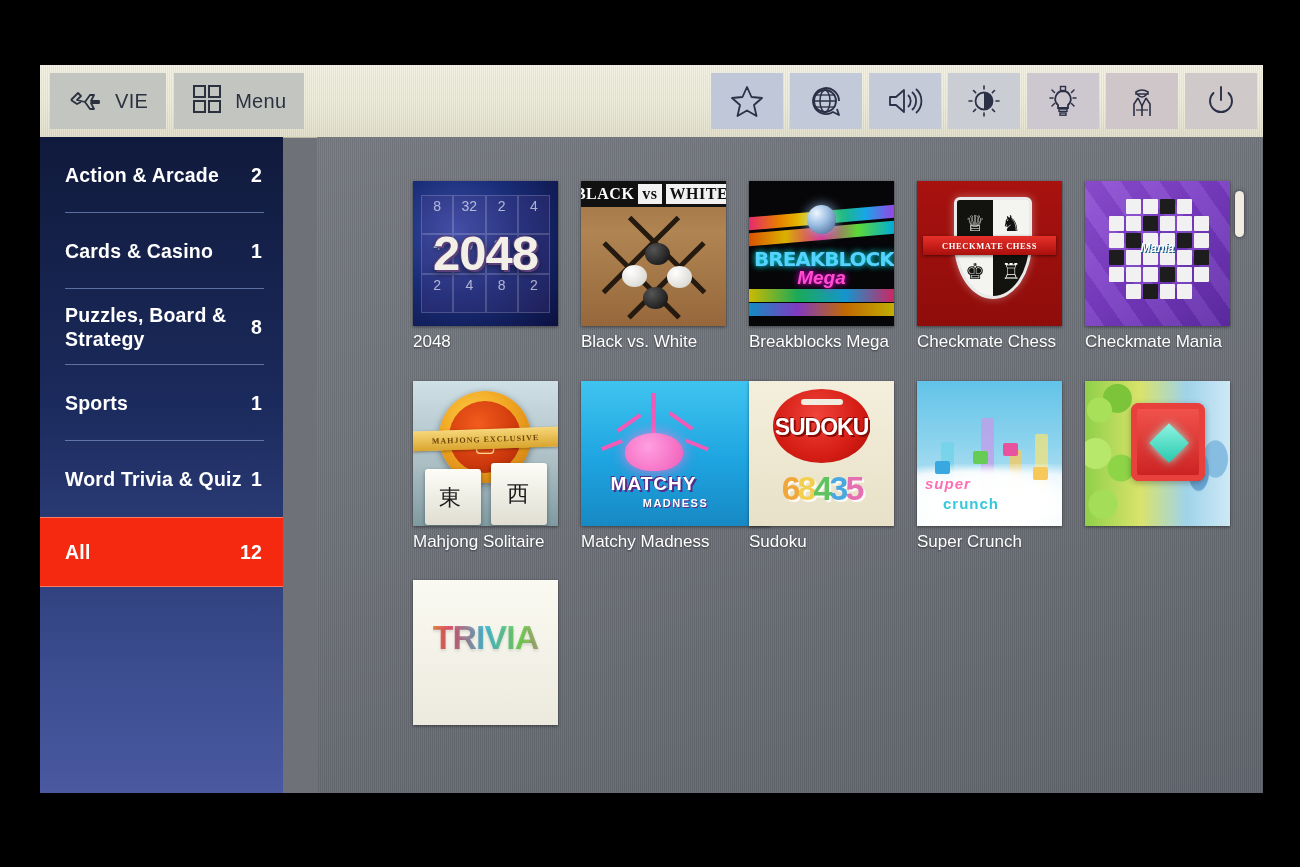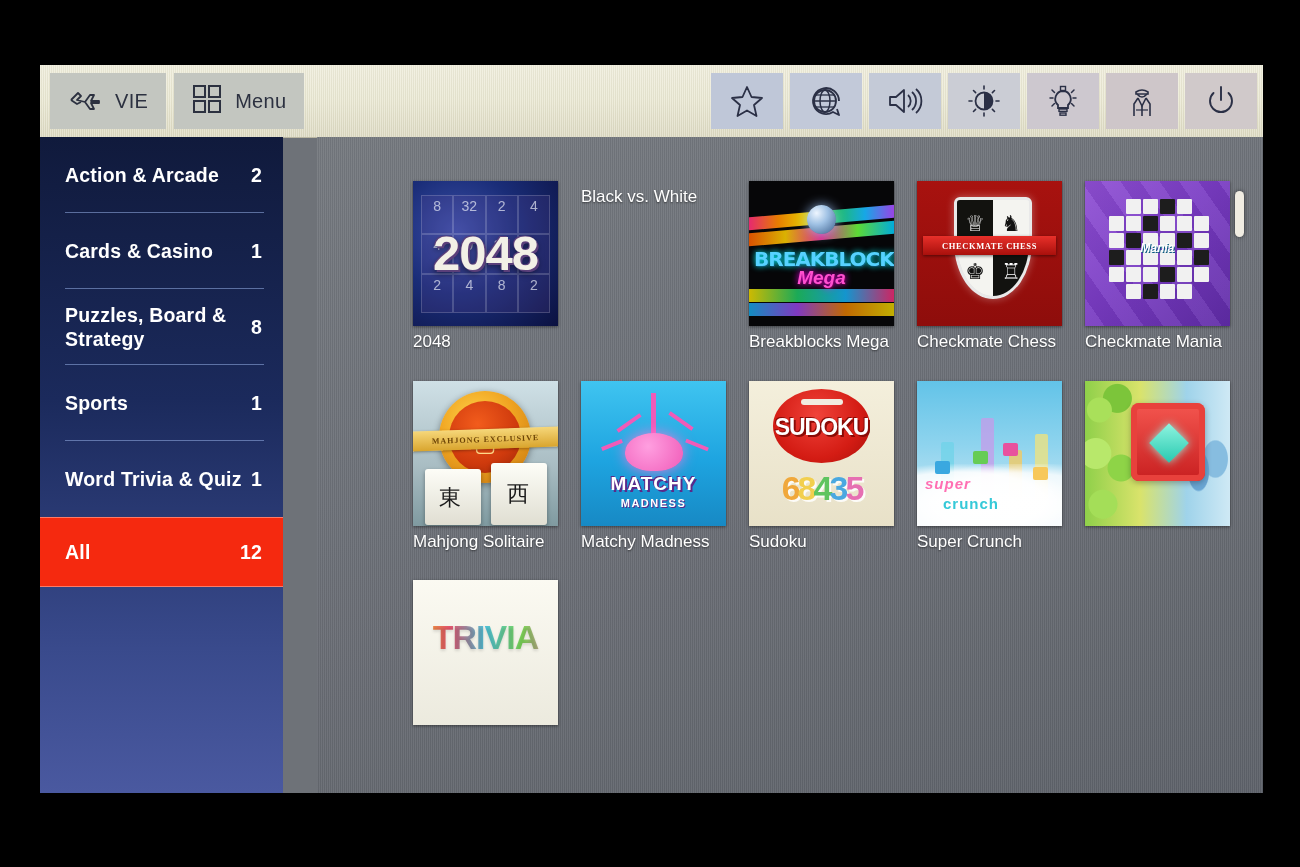--- a/index.html
+++ b/index.html
@@ -325,21 +325,21 @@
     color:#6d4406; font-size:8px; font-weight:bold; letter-spacing:1px;
     font-family:"Liberation Serif",serif; transform:rotate(-2deg);
     box-shadow:0 1px 3px rgba(0,0,0,.35);}
   .amj .tile1,.amj .tile2 { position:absolute; background:linear-gradient(180deg,#fdfdf7,#e0ded2);
     border-radius:3px; box-shadow:0 2px 4px rgba(0,0,0,.35); }
   .amj .tile1 { left:12px; top:88px; width:56px; height:56px; }
   .amj .tile2 { left:78px; top:82px; width:56px; height:62px; }
   .amj .ch { position:absolute; font-size:22px; color:#1b1b1b; font-family:"DejaVu Sans",sans-serif;}
 
   
-  .amm { background: linear-gradient(180deg,#3fc4f0 0%, #1ea4e0 55%, #1789c4 100%); }
+  .amm { background: linear-gradient(180deg,#3fc4f0 0%, #1ea4e0 55%, #1789c4 100%); padding-left: 44px; }
   .amm .brain { position:absolute; left:44px; top:52px; width:58px; height:38px;
     background: radial-gradient(circle at 40% 35%, #ff9fe0, #f05bb8);
     border-radius: 50% 50% 45% 45%; box-shadow:0 0 14px rgba(255,120,220,.8);}
   .amm .bolt { position:absolute; background:#f05bb8; }
   .amm .ttl { position:absolute; left:4px; top:92px; width:137px; text-align:center;
     color:#fff; font-size:19px; font-weight:bold; letter-spacing:1px;
     text-shadow: 2px 2px 0 #5a2a8a, -1px -1px 0 #5a2a8a;}
   .amm .sub { position:absolute; left:0; right:0; top:116px; text-align:center;
     color:#fff; font-size:11px; font-weight:bold; letter-spacing:1.5px;
     text-shadow:1px 1px 0 #5a2a8a;}
@@ -575,20 +575,37 @@
               <div>4</div>
               <div>8</div>
               <div>2</div>
             </div>
             <div class="big">2048</div>
           </div>
           <div class="tile-label">2048</div>
         </div>
 
         <div class="tile">
+          <div class="tile-art abw">
+            <div class="bar">
+              <span>BLACK</span>
+              <span class="w">vs</span>
+              <span class="w">WHITE</span>
+            </div>
+            <div class="board">
+              <div class="ln h1"></div>
+                <div class="ln h2"></div>
+              <div class="ln v1"></div>
+                <div class="ln v2"></div>
+            </div>
+            <div class="stone sb" style="left:64px; top:62px;"></div>
+            <div class="stone sw" style="left:41px; top:84px;"></div>
+            <div class="stone sw" style="left:86px; top:85px;"></div>
+            <div class="stone sb" style="left:62px; top:106px;"></div>
+          </div>
           <div class="tile-label">Black vs. White</div>
         </div>
 
         <div class="tile">
           <div class="tile-art abb">
             <div class="row r1"></div>
               <div class="row r2"></div>
             <div class="row r3"></div>
               <div class="row r4"></div>
             <div class="ball"></div>

